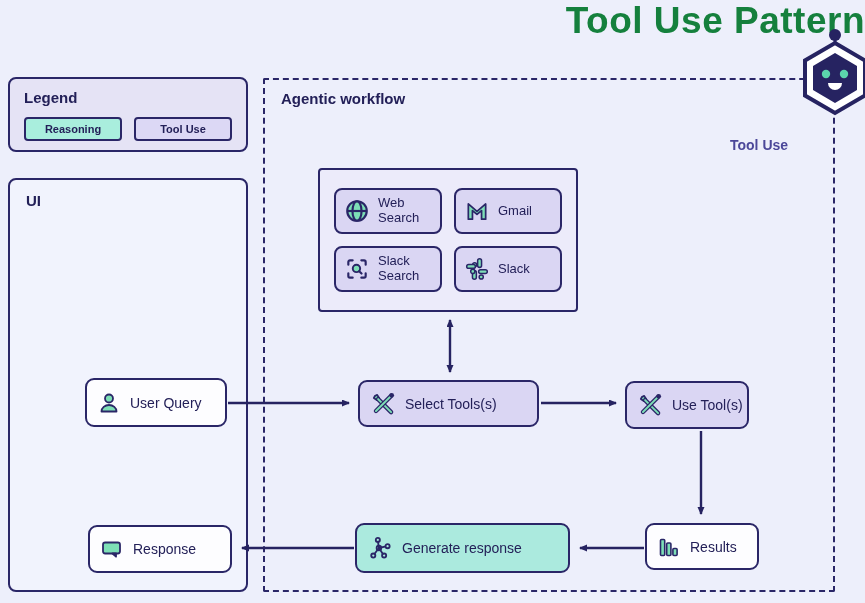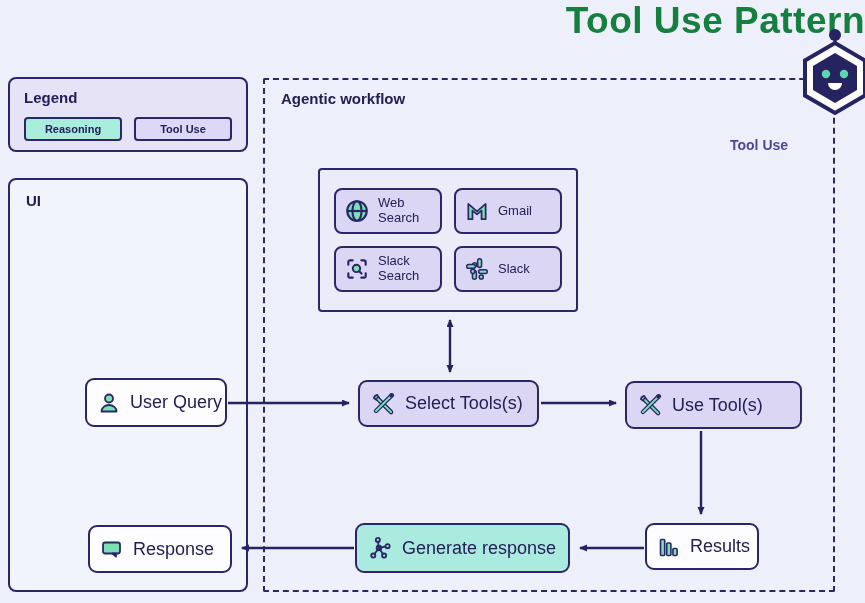--- a/index.html
+++ b/index.html
@@ -28,30 +28,30 @@
   .ui-title{left:16px;top:12px;font-size:15px;font-weight:bold;}
   .dashed-box{
     left:263px;top:78px;width:572px;height:514px;
     border:2px dashed #2a2667;border-radius:2px;background:transparent;
   }
   .wf-title{left:16px;top:10px;font-size:15px;font-weight:bold;}
   .wf-subtitle{left:730px;top:137px;font-size:14px;font-weight:bold;color:#4b4799;}
   .node{
     display:flex;align-items:center;gap:9px;
     border:2px solid #2a2667;border-radius:9px;
-    font-size:18px;padding:0 10px;justify-content:flex-start;
+    font-size:14px;padding:0 10px;justify-content:flex-start;
   }
   .node .lbl{white-space:nowrap;}
   .white-node{background:#fdfdff;}
   .lav-node{background:#dad6f3;}
   .teal-node{background:#abeade;}
   .n-userquery{left:85px;top:378px;width:142px;height:49px;}
   .n-response{left:88px;top:525px;width:144px;height:48px;}
   .n-select{left:358px;top:380px;width:181px;height:47px;}
-  .n-use{left:625px;top:381px;width:177px;height:48px;}
+  .n-use{left:625px;top:381px;width:124px;height:48px;}
   .n-generate{left:355px;top:523px;width:215px;height:50px;}
   .n-results{left:645px;top:523px;width:114px;height:47px;}
   .tools-box{
     left:318px;top:168px;width:260px;height:144px;
     background:#ecebfa;border:2px solid #2a2667;border-radius:4px;
     display:grid;grid-template-columns:1fr 1fr;grid-template-rows:1fr 1fr;
     gap:12px;padding:18px 14px;
   }
   .tool-tile{
     background:#dad6f3;border:2px solid #2a2667;border-radius:8px;

